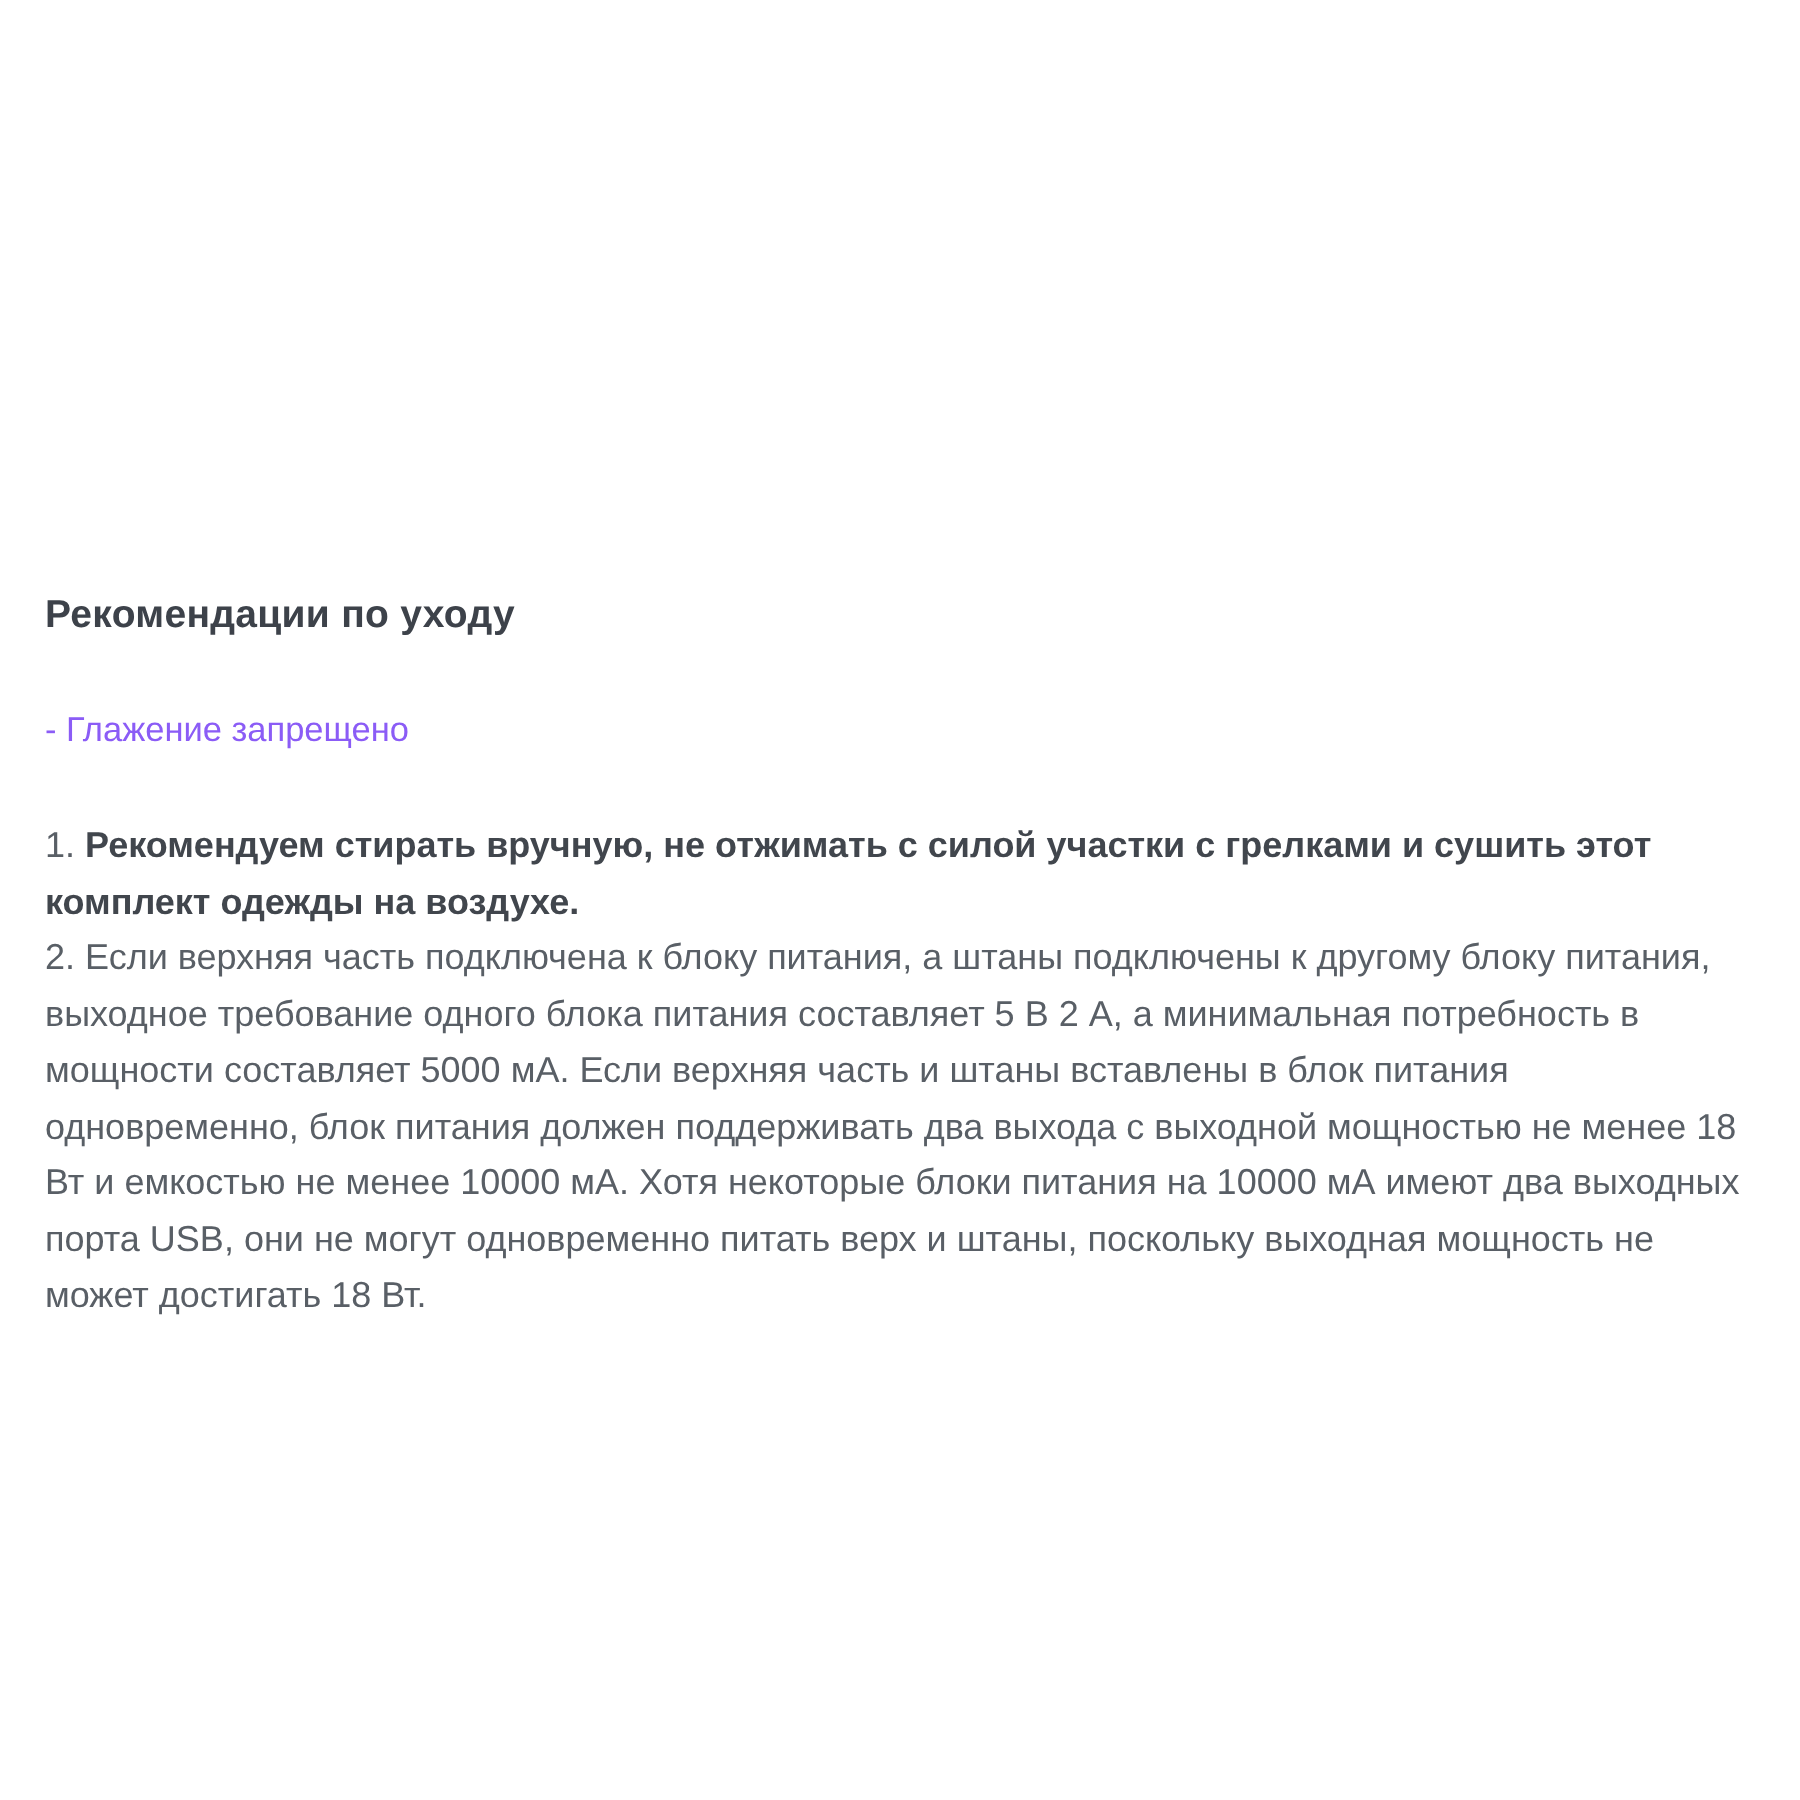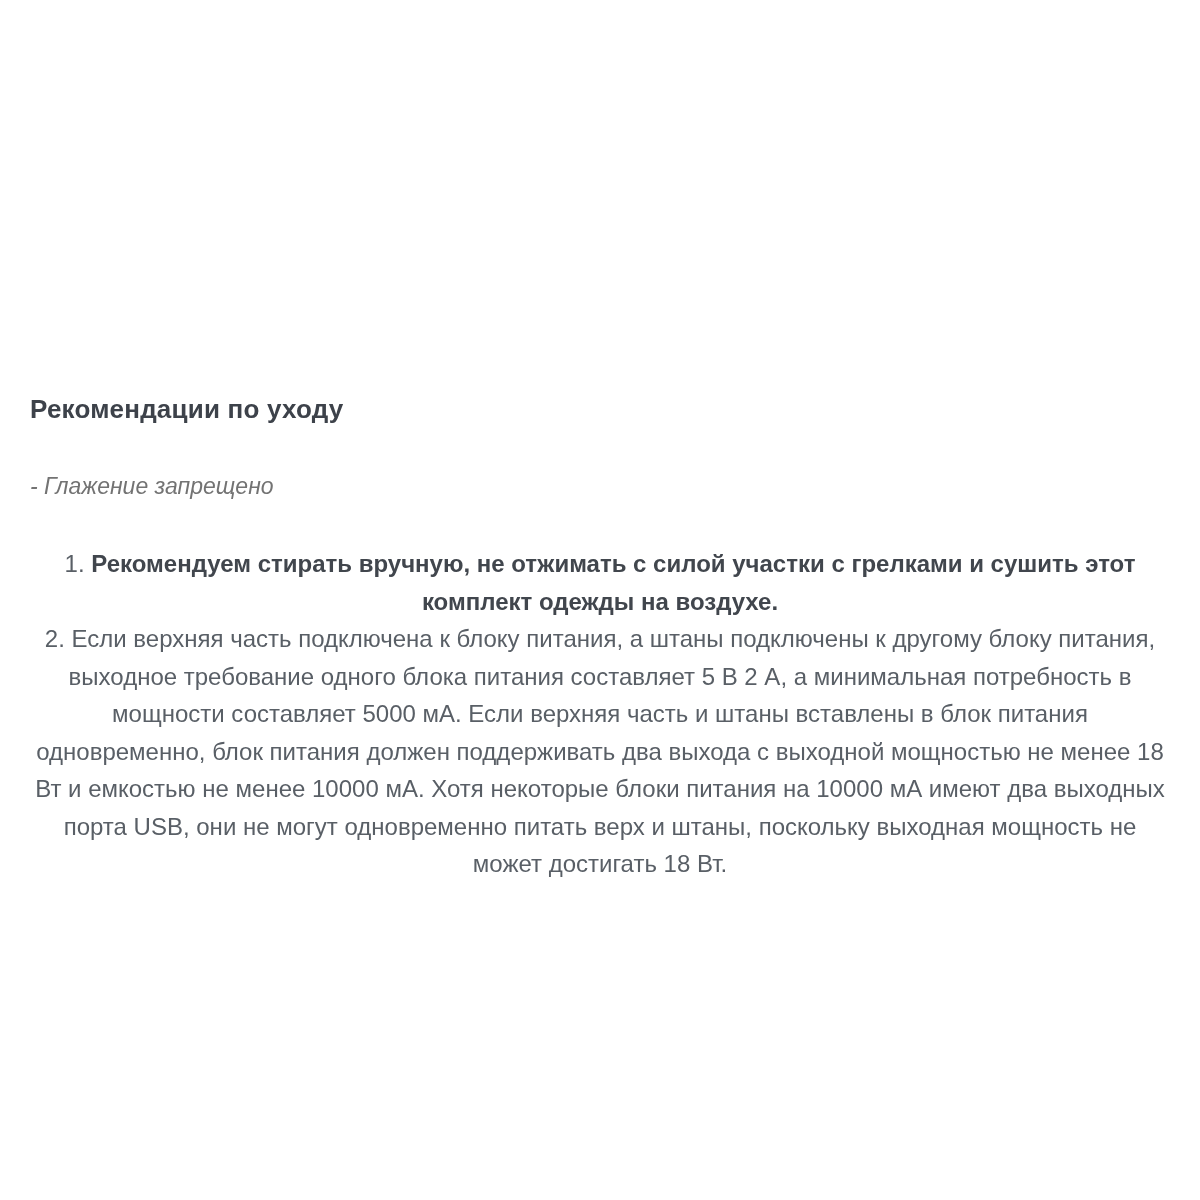--- a/index.html
+++ b/index.html
@@ -30,26 +30,24 @@
     letter-spacing: 0.2px;
   }
   .care-list {
     margin-top: 42px;
   }
   .care-line {
     margin: 0;
     font-size: 23px;
     line-height: 37px;
     font-weight: 400;
-    color: #737373;
-    font-style: italic;
+    color: #8b5cf6;
   }
   .paragraphs {
     margin-top: 40px;
-    text-align: center;
   }
   .para {
     margin: 0;
     font-size: 24px;
     line-height: 37.5px;
     font-weight: 400;
     color: #595f66;
   }
   .para .num {
     font-weight: 400;

